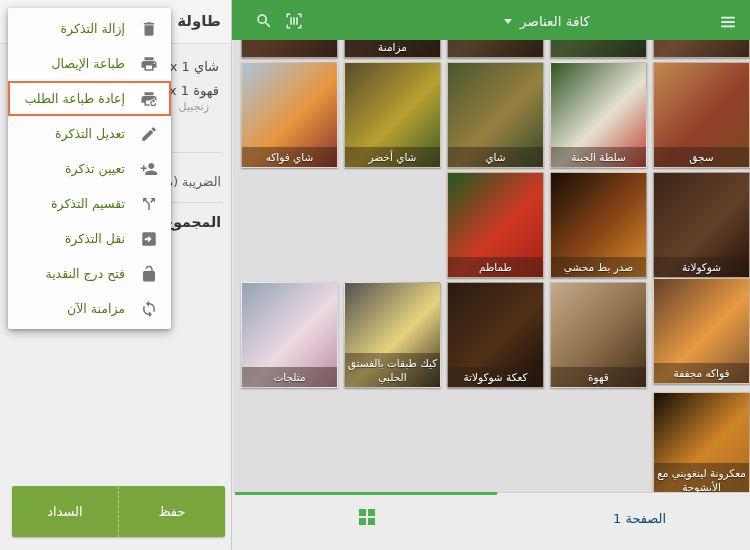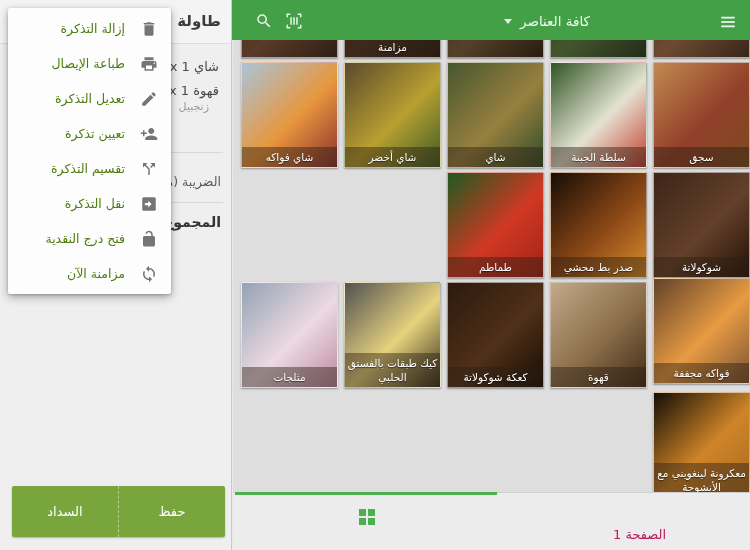--- a/index.html
+++ b/index.html
@@ -90,21 +90,21 @@
   .scroll-line {
     position:absolute; left:2px; top:-1px; width:262px; height:3px;
     background:var(--accent-green,#4caf50); cursor:pointer;
   }
   .grid-view-btn { position:absolute; left:126px; top:16px; width:16px; height:16px; cursor:pointer; }
   .grid-view-btn i {
     position:absolute; width:7px; height:7px; background:var(--accent-green,#4caf50);
   }
   .grid-view-btn i:nth-child(1){left:0;top:0} .grid-view-btn i:nth-child(2){right:0;top:0}
   .grid-view-btn i:nth-child(3){left:0;bottom:0} .grid-view-btn i:nth-child(4){right:0;bottom:0}
-  .page-label { position:absolute; left:380px; top:34px; font-size:13px; color:#be185d; direction:rtl; }
+  .page-label { position:absolute; left:380px; top:18px; font-size:13px; color:#0c4a6e; direction:rtl; }
 
   
   .dropdown-menu {
     position:absolute; left:8px; top:8px; width:163px;
     background:#fdfdfd; border-radius:2px; z-index:30; padding:3px 0;
     box-shadow:0 3px 10px rgba(0,0,0,.32), 0 1px 3px rgba(0,0,0,.2);
   }
   .menu-item {
     height:35px; display:flex; align-items:center; direction:rtl;
     padding:0 13px; gap:15px; cursor:pointer;
@@ -238,20 +238,30 @@
         <span class="mi-label">إزالة التذكرة</span>
       </div>
       <div class="menu-item">
         <span class="mi-icon">
           <svg viewBox="0 0 24 24" fill="#757575">
             <path d="M19 8H5c-1.66 0-3 1.34-3 3v6h4v4h12v-4h4v-6c0-1.66-1.34-3-3-3zm-3 11H8v-5h8v5zm3-7c-.55 0-1-.45-1-1s.45-1 1-1 1 .45 1 1-.45 1-1 1zm-1-9H6v4h12V3z"></path>
           </svg>
         </span>
         <span class="mi-label">طباعة الإيصال</span>
       </div>
+      <div class="menu-item hl">
+        <span class="mi-icon">
+          <svg viewBox="0 0 24 24" fill="#757575">
+            <path d="M19 8H5c-1.66 0-3 1.34-3 3v6h4v4h12v-4h4v-6c0-1.66-1.34-3-3-3zm-3 11H8v-5h8v5zm3-7c-.55 0-1-.45-1-1s.45-1 1-1 1 .45 1 1-.45 1-1 1zm-1-9H6v4h12V3z"></path>
+            <circle cx="17.6" cy="17.6" r="5.4" fill="#fdfdfd"></circle>
+            <path d="M17.6 13.7a3.9 3.9 0 1 0 3.9 3.9h-1.5a2.4 2.4 0 1 1-2.4-2.4v1.7l2.8-2.4-2.8-2.4v1.6z"></path>
+          </svg>
+        </span>
+        <span class="mi-label">إعادة طباعة الطلب</span>
+      </div>
       <div class="menu-item">
         <span class="mi-icon">
           <svg viewBox="0 0 24 24" fill="#757575">
             <path d="M3 17.25V21h3.75L17.81 9.94l-3.75-3.75L3 17.25zM20.71 7.04c.39-.39.39-1.02 0-1.41l-2.34-2.34a.996.996 0 0 0-1.41 0l-1.83 1.83 3.75 3.75 1.83-1.83z"></path>
           </svg>
         </span>
         <span class="mi-label">تعديل التذكرة</span>
       </div>
       <div class="menu-item">
         <span class="mi-icon">

